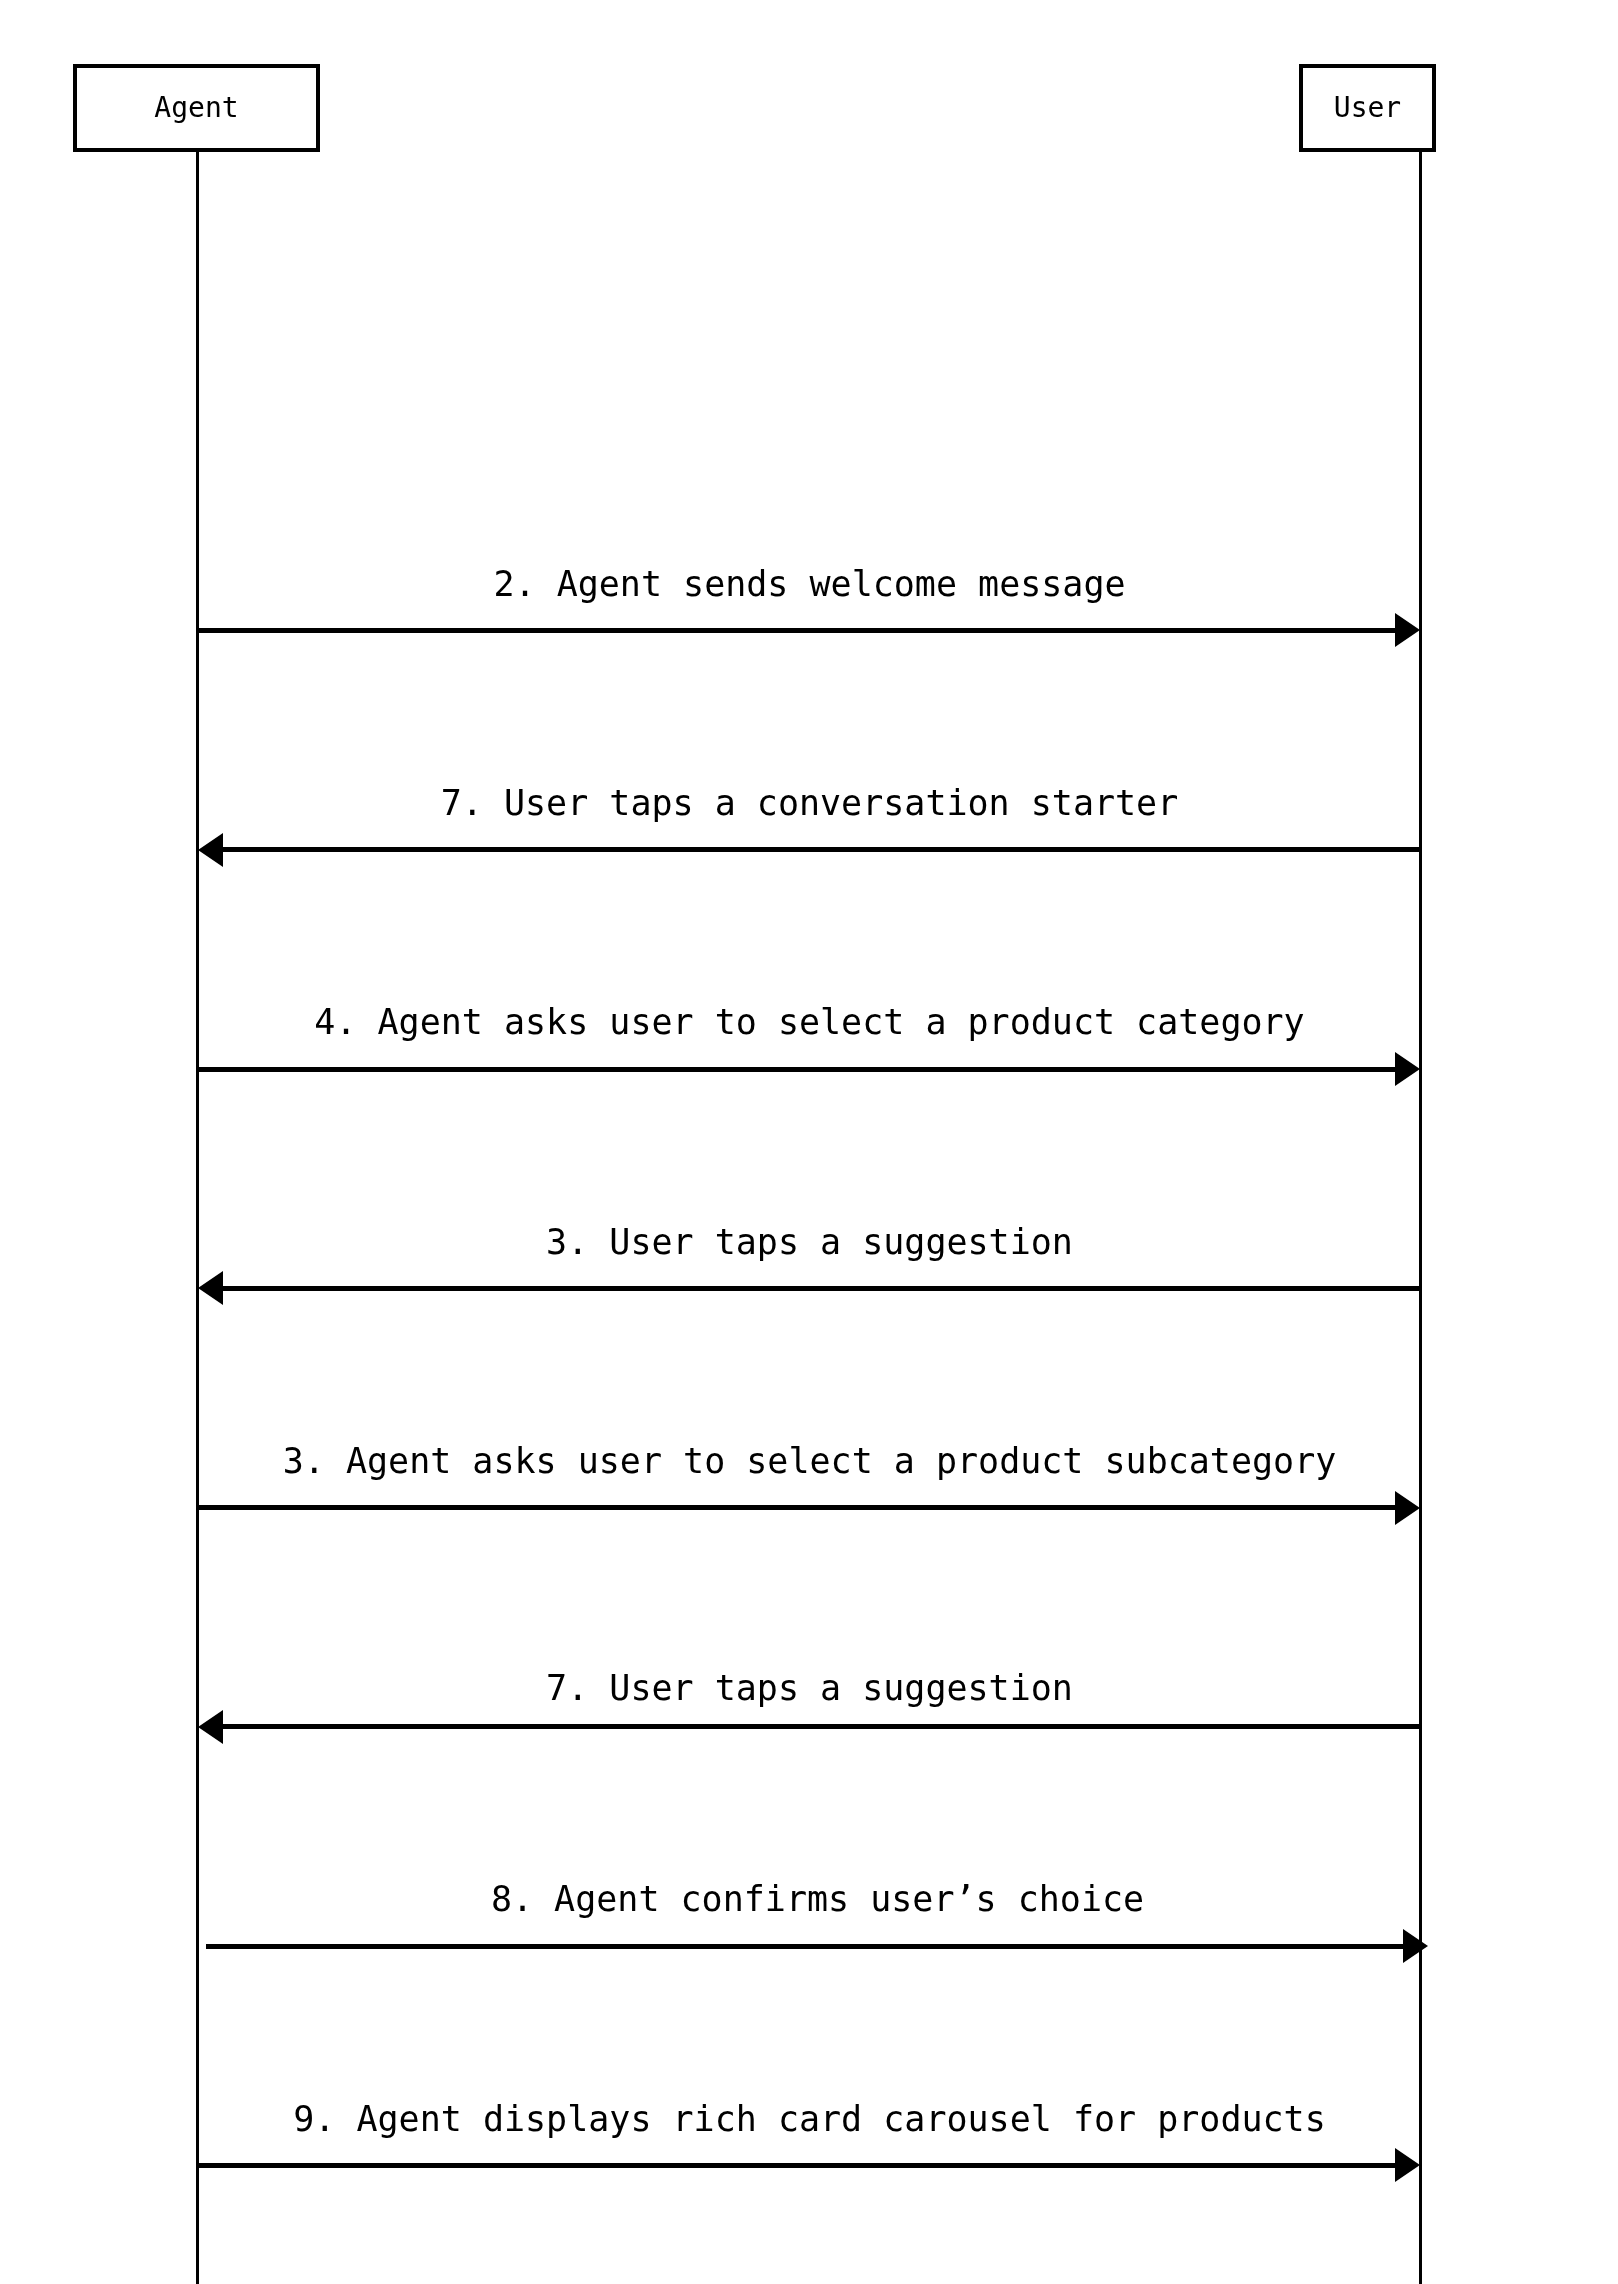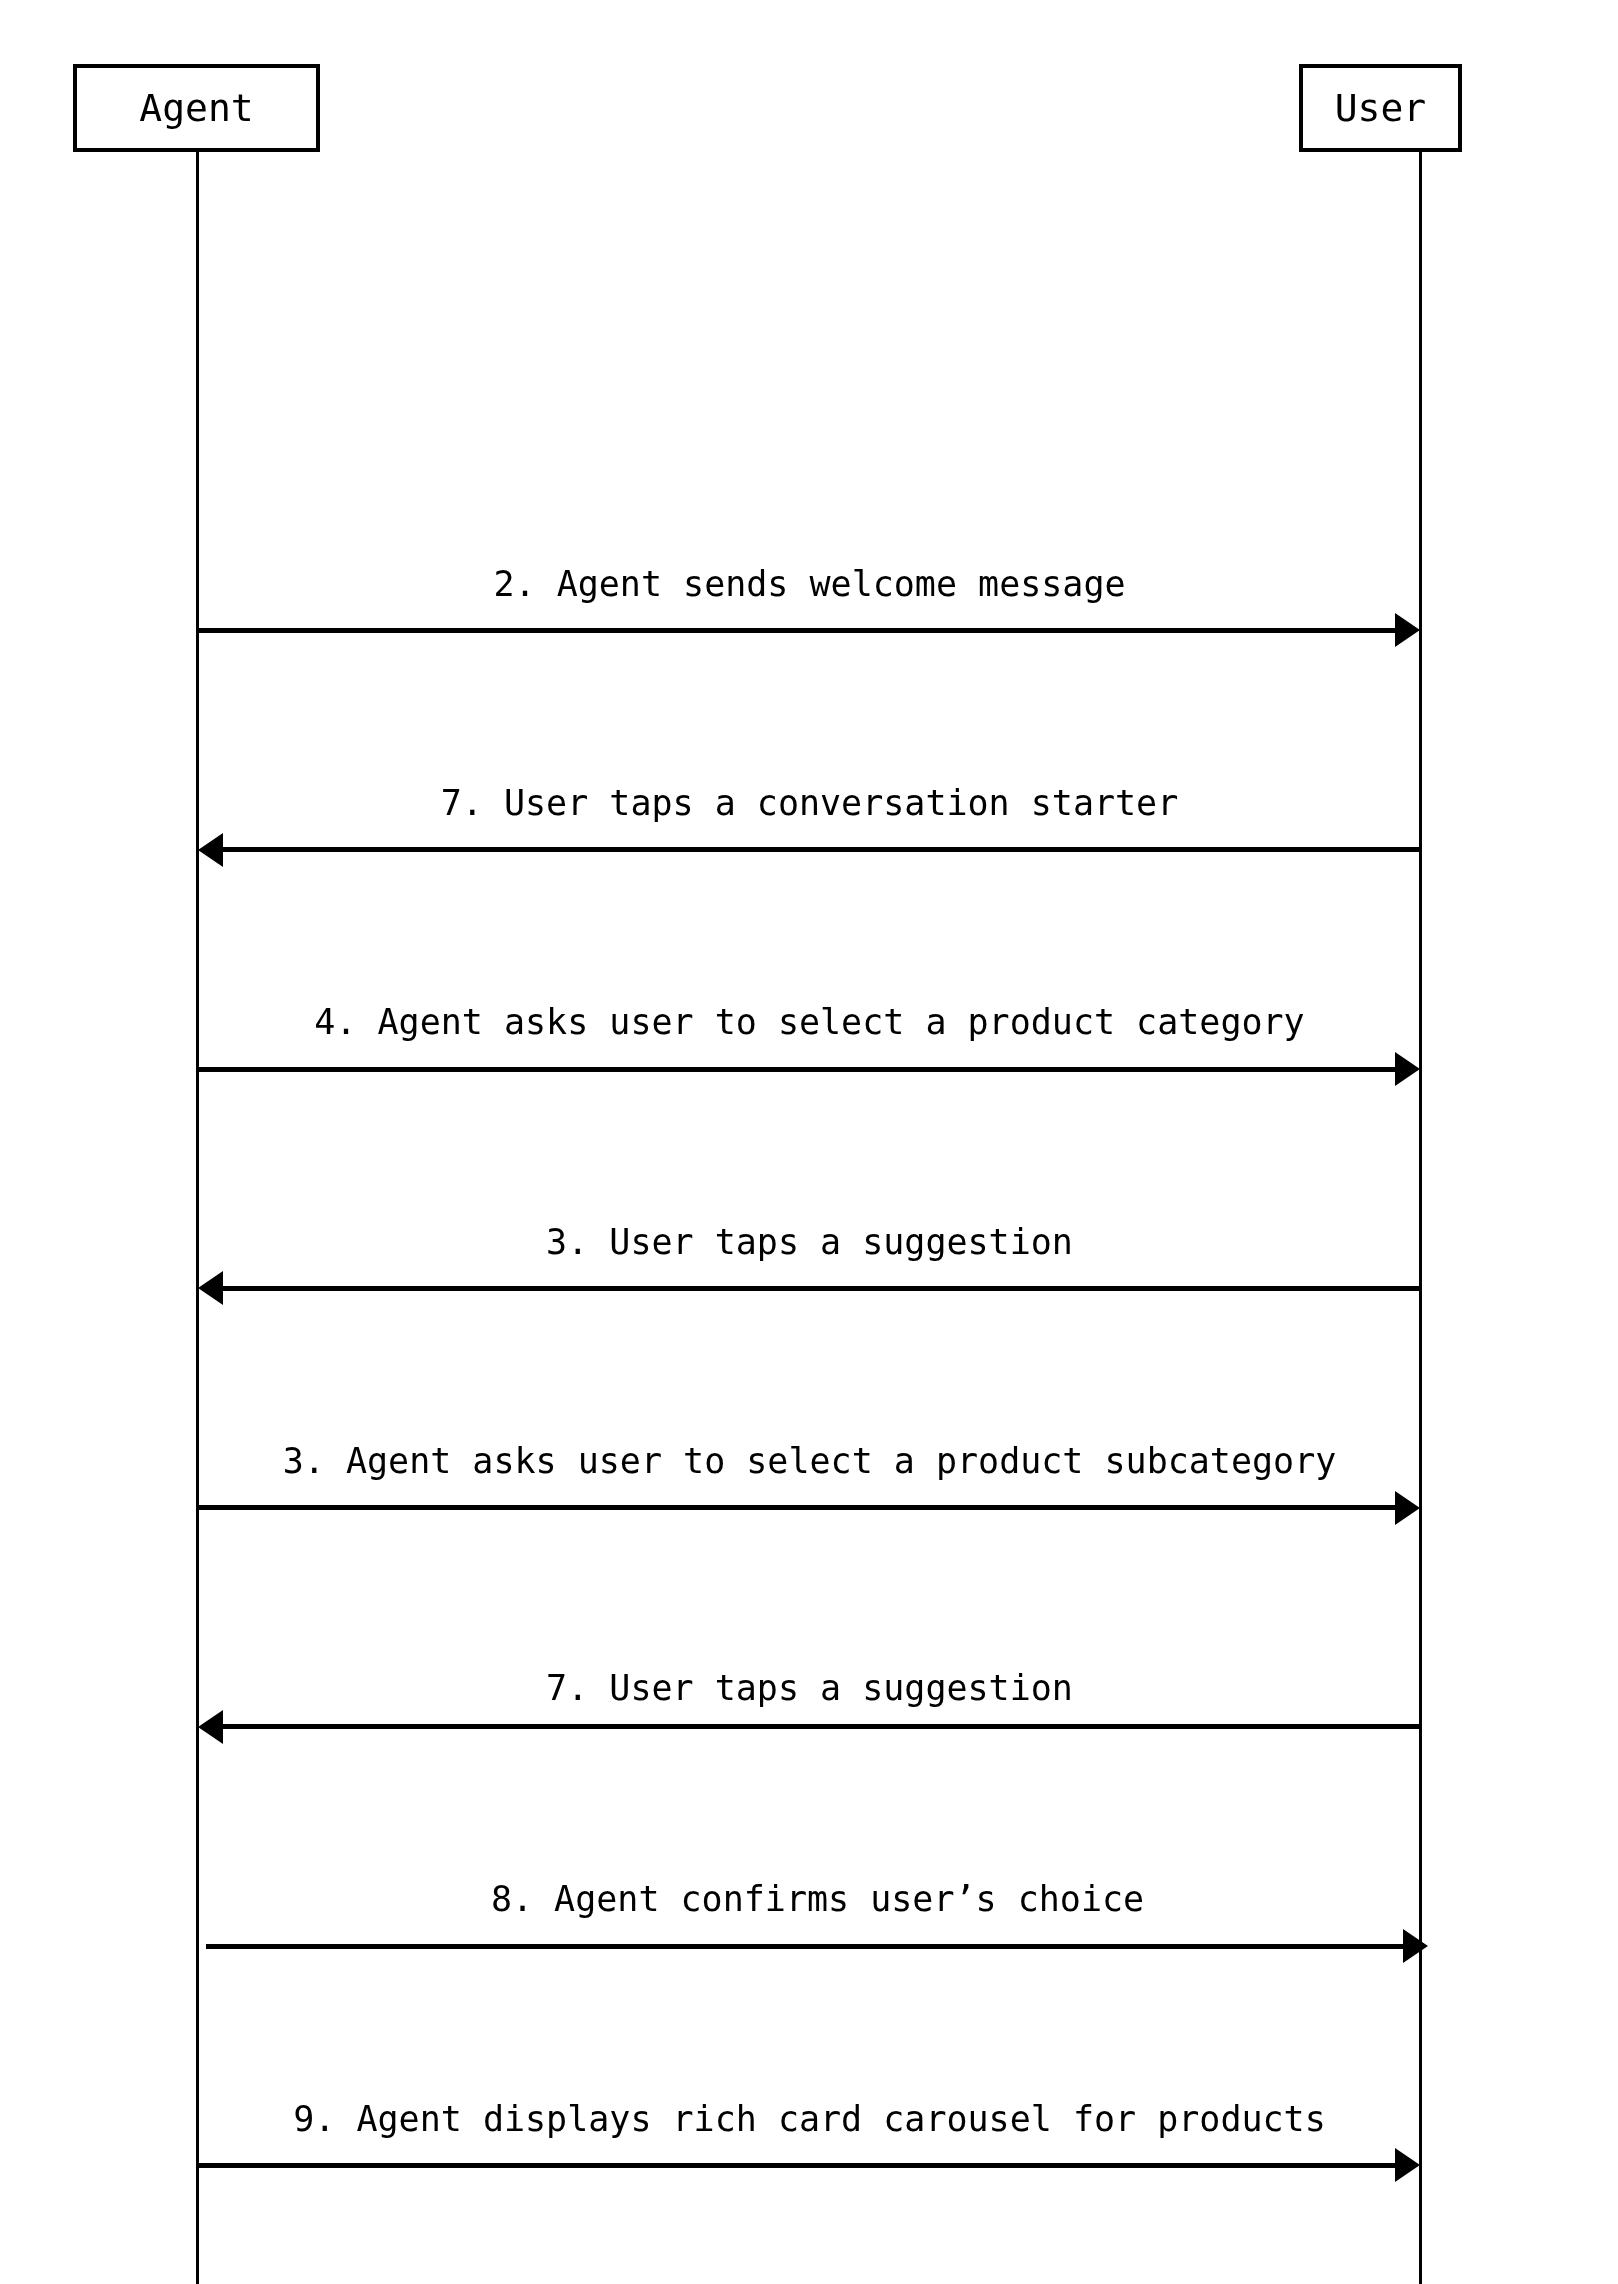--- a/index.html
+++ b/index.html
@@ -22,21 +22,21 @@
     position: absolute;
     box-sizing: border-box;
     border: 4.1px solid #000000;
     background: #ffffff;
     display: flex;
     align-items: center;
     justify-content: center;
   }
   .participant-label {
     font-family: "DejaVu Sans Mono", monospace;
-    font-size: 38px;
+    font-size: 28px;
     color: #000000;
     line-height: 1;
     letter-spacing: 0px;
     white-space: nowrap;
   }
   
   .lifeline {
     position: absolute;
     width: 3.2px;
     background: #000000;
@@ -98,21 +98,21 @@
 </style>
 </head>
 <body>
 
 <div id="diagram">
     <div class="lifeline" style="left: 196px; top: 152px; height: 3046px;"></div>
     <div class="lifeline" style="left: 1419px; top: 152px; height: 3046px;"></div>
     <div class="participant" style="left: 73px; top: 64px; width: 247px; height: 88px;">
       <span class="participant-label">Agent</span>
     </div>
-    <div class="participant" style="left: 1299px; top: 64px; width: 163px; height: 88px;">
+    <div class="participant" style="left: 1299px; top: 64px; width: 137px; height: 88px;">
       <span class="participant-label">User</span>
     </div>
     <div class="message" style="left: 198px; top: 0px; width: 1223px; height: 0.5px;">
       <div class="message-label" style="top: 563px;">2. Agent sends welcome message</div>
       <div class="message-line" style="top: 628px; left: 0px; width: 1202px;"></div>
       <div class="arrowhead right" style="top: 613px; left: 1197px;"></div>
     </div>
     <div class="message" style="left: 198px; top: 0px; width: 1223px; height: 0.5px;">
       <div class="message-label" style="top: 782px;">7. User taps a conversation starter</div>
       <div class="message-line" style="top: 847px; left: 21px; width: 1202px;"></div>

